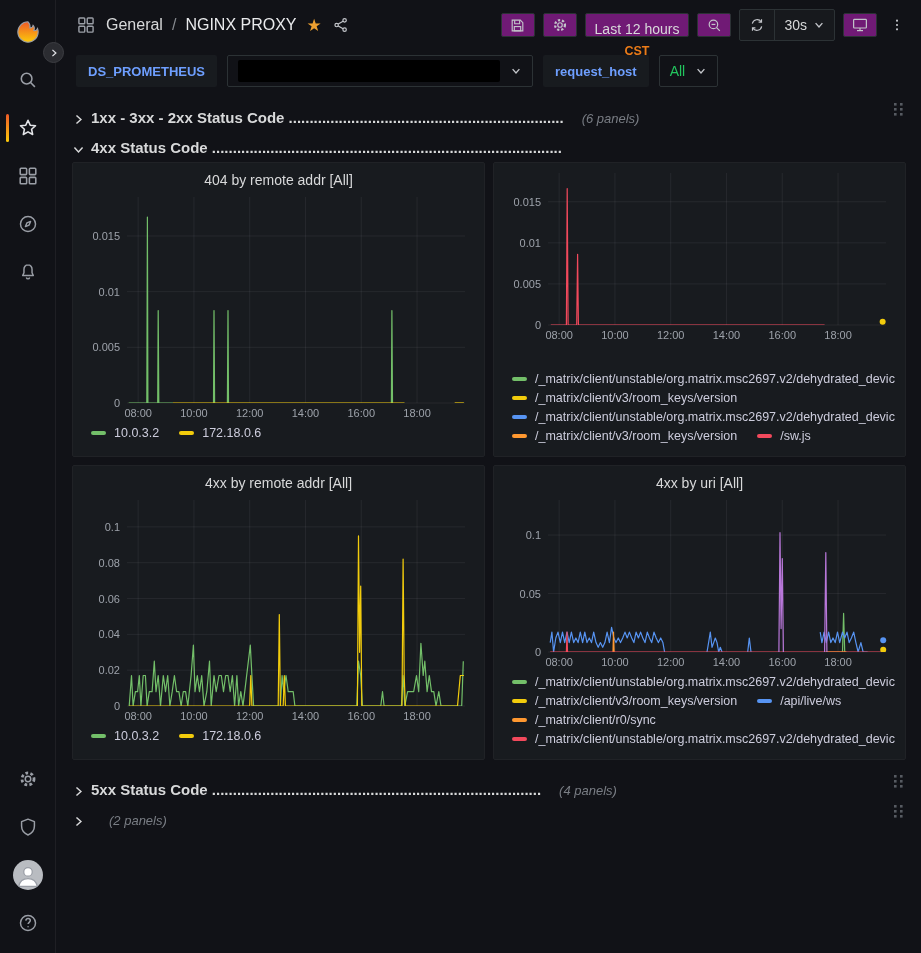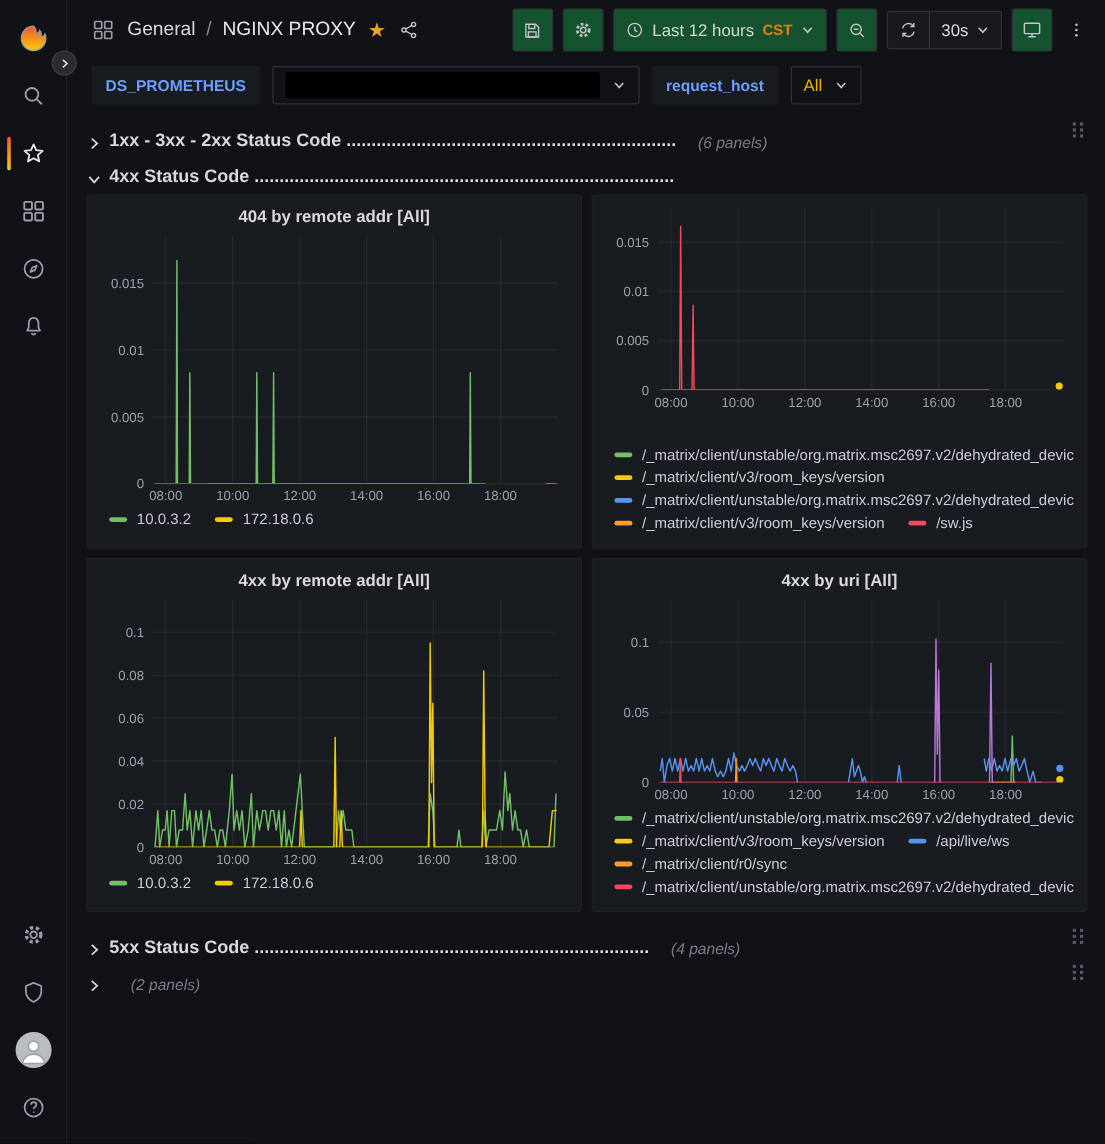--- a/index.html
+++ b/index.html
@@ -27,50 +27,50 @@
   
   .main { flex:1; display:flex; flex-direction:column; min-width:0; }
 
   .topnav { height:50px; flex:none; display:flex; align-items:center; padding:0 12px 0 20px; gap:10px;justify-content:center; }
   .crumbs { display:flex; align-items:center; gap:9px; font-size:16px; }
   .crumb-section { color:#d8d9da; cursor:pointer; }
   .crumb-sep { color:#85888e; }
   .crumb-title { color:#e9eaec; cursor:pointer; }
   .fav-star { color:#ec9f30; font-size:17px; cursor:pointer; line-height:1; }
   .nav-right { margin-left:auto; display:flex; align-items:center; gap:8px; }
-  .btn { display:flex; align-items:center; gap:7px; height:36px; padding:0 9px; background:#14532d;
-         border:1px solid #2c3235; border-radius:2px; color:#d8d9da; font-size:14px; cursor:pointer; }
+  .btn { display:flex; align-items:center; gap:7px; height:24px; padding:0 9px; background:#701a75;
+         border:1px solid #2c3235; border-radius:2px; color:#d8d9da; font-size:14px; cursor:pointer;flex-direction:column; }
   .btn .tz { color:#eb7b18; font-weight:700; font-size:12.5px; }
   .btn-sq { width:34px; justify-content:center; padding:0; }
   .btn-group { display:flex; align-items:stretch; height:32px; border:1px solid #2c3235;
          border-radius:2px; background:#17191d; cursor:pointer; }
   .btn-group .seg { display:flex; align-items:center; gap:6px; padding:0 9px; font-size:14px; }
   .btn-group .divider { width:1px; background:#2c3235; }
   .kebab-btn { width:24px; height:32px; display:flex; align-items:center; justify-content:center; cursor:pointer; }
 
   .subnav { height:42px; flex:none; display:flex; align-items:center; gap:10px; padding:0 12px 0 20px; }
   .var-label { height:32px; display:flex; align-items:center; padding:0 12px; background:#181b1f;
          color:#6e9fff; font-size:13px; font-weight:700; border-radius:2px; cursor:pointer; }
   .var-select { height:32px; display:flex; align-items:center; gap:10px; padding:0 10px;
          border:1px solid #2c3235; background:#111217; border-radius:2px; cursor:pointer; }
   .redact { width:262px; height:22px; background:#000; border-radius:2px; }
-  .var-value { font-size:14px; color:#eab308; }
+  .var-value { font-size:14px; color:#22c55e; }
 
   
   .dash { flex:1; padding:4px 15px 0 16px; overflow:hidden; }
   .row-head { display:flex; align-items:flex-end; height:28px; margin:2px 0; cursor:pointer; }
   .row-head .chev { flex:none; margin-right:6px; transition:none; }
   .row-head.open .chev { transform:rotate(90deg); }
   .row-title { font-size:15px; font-weight:700; color:#d8d9da; white-space:nowrap; overflow:hidden; }
   .row-count { flex:none; font-size:13px; font-style:italic; color:#797d84; margin-left:18px; }
   .row-handle { margin-left:auto; flex:none; padding:2px; }
   .grid { display:grid; grid-template-columns:1fr 1fr; gap:8px; margin:6px 0 10px; }
   .panel { background:#181b1f; border:1px solid #202226; border-radius:2px; height:295px;
            display:flex; flex-direction:column; padding:5px 10px 8px; min-width:0; }
-  .panel-title { height:24px; line-height:24px; text-align:center; font-size:14px; font-weight:700;
+  .panel-title { height:24px; line-height:24px; text-align:center; font-size:14px; font-weight:400;
            color:#d8d9da; cursor:pointer; white-space:nowrap; overflow:hidden; }
   .chart-box { flex:1 1 auto; min-height:0; }
   .legend { display:flex; flex-wrap:wrap; column-gap:20px; row-gap:5px; padding:4px 2px 0 8px;
            overflow:hidden; align-content:flex-start; }
   .legend.inline { height:26px; }
   .legend.wrap { height:80px; }
   .legend-item { display:flex; align-items:center; gap:8px; font-size:12.5px; color:#ccccdc;
            white-space:nowrap; flex:none; cursor:pointer; }
   .swatch { width:15px; height:4px; border-radius:2px; flex:none; }
 

